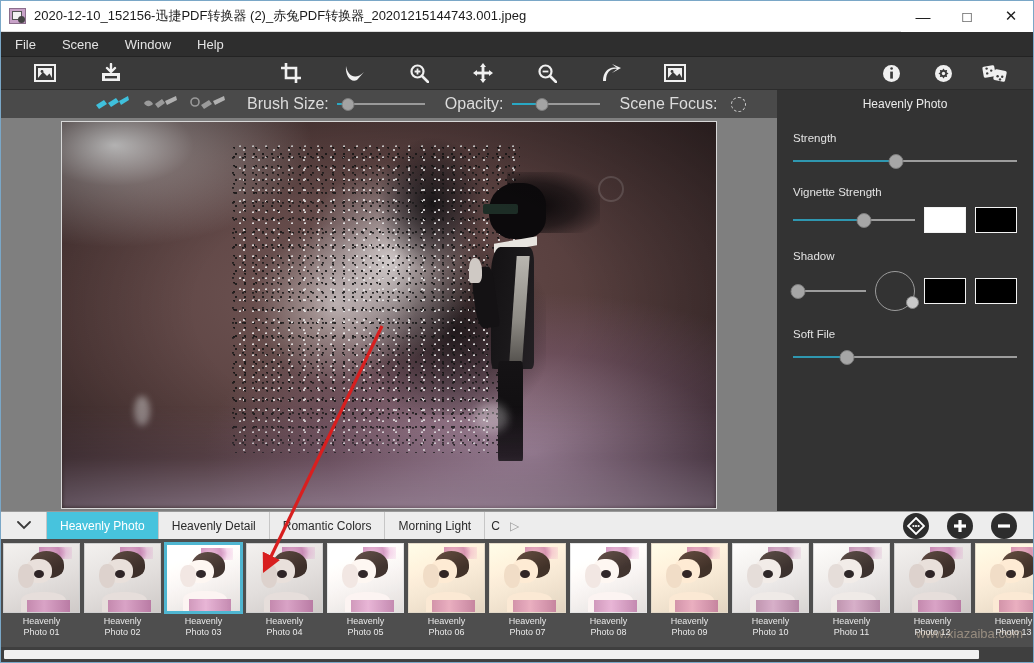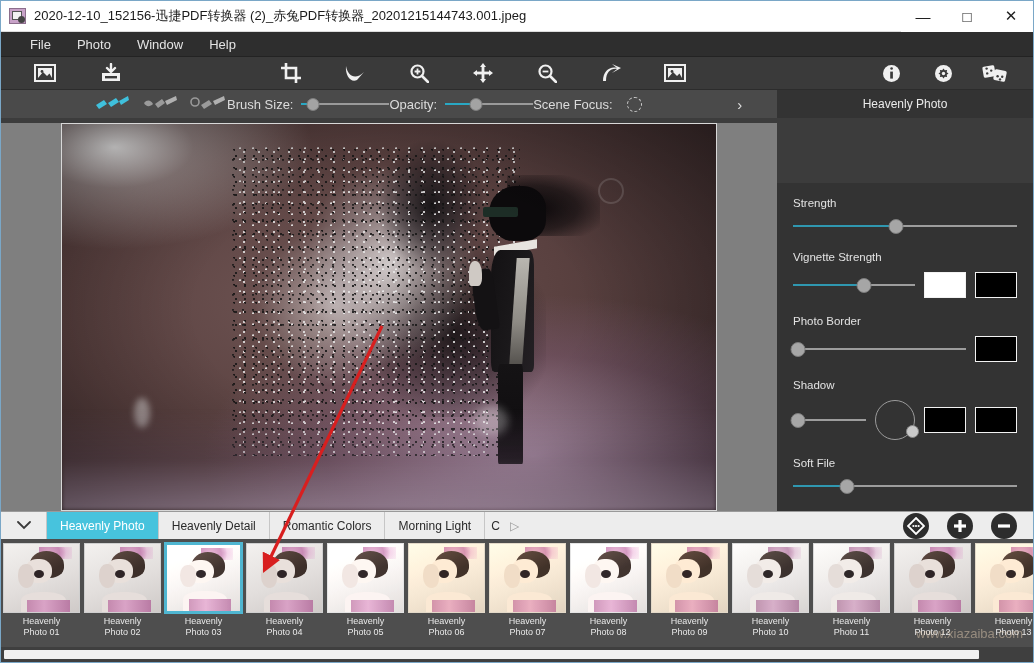--- a/index.html
+++ b/index.html
@@ -38,21 +38,21 @@
   }
   .win-buttons { display: flex; flex: 0 0 auto; height: 31px; }
   .win-btn {
     width: 44px; height: 31px; display: flex; align-items: center; justify-content: center;
     color: #202020; font-size: 15px; cursor: pointer; background: #ffffff;
   }
 
   
   .menubar {
     height: 25px; flex: 0 0 25px; background: #2e2e2e; display: flex; align-items: center;
-    padding-left: 16px; border-bottom: 1px solid #232323;
+    padding-left: 1px; border-bottom: 1px solid #232323;
   }
   .menu-item {
     font-size: 13px; color: #e4e4e4; padding: 3px 13px; cursor: pointer;
   }
 
   
   .toolbar {
     height: 33px; flex: 0 0 33px; background: #3a3a3a; display: flex; align-items: center;
     position: relative; border-bottom: 1px solid #2c2c2c;
   }
@@ -63,21 +63,21 @@
   .tb-btn svg { display: block; }
   .tb-spacer { flex: 1 1 auto; }
 
   
   .optionsbar {
     height: 28px; flex: 0 0 28px; background: #4a4a4a; display: flex; align-items: center;
     position: relative;
   }
   .brush-tools { display: flex; align-items: center; margin-left: 92px; gap: 10px; }
   .brush-tool { width: 38px; height: 22px; display:flex; align-items:center; justify-content:center; cursor: pointer; }
-  .opt-label { font-size: 13px; color: #dcdcdc; margin-right: 8px; white-space: nowrap;}
+  .opt-label { font-size: 16px; color: #dcdcdc; margin-left: 20px; margin-right: 8px; white-space: nowrap;}
   .mini-slider { position: relative; width: 88px; height: 18px; display: inline-block; cursor: pointer;}
   .mini-slider .track {
     position: absolute; top: 8px; left: 0; right: 0; height: 2px; background: #9a9a9a;
   }
   .mini-slider .fill {
     position: absolute; top: 8px; left: 0; height: 2px; background: #29a8c4;
   }
   .mini-slider .knob {
     position: absolute; top: 3px; width: 13px; height: 13px; border-radius: 50%;
     background: #a3a3a3; border: 1px solid #7d7d7d; transform: translateX(-50%);
@@ -90,21 +90,21 @@
     margin-left: 88px; color: #e0e0e0; font-size: 15px; cursor: pointer;
     width: 20px; text-align: center;
   }
   .preset-name {
     position: absolute; right: 0; top: 0; width: 256px; height: 28px;
     display: flex; align-items: center; justify-content: center;
     font-size: 12px; color: #eaeaea; background: #333333;
   }
 
   
-  .body-area { flex: 1 1 auto; display: flex; min-height: 0; align-items: flex-end; }
+  .body-area { flex: 1 1 auto; display: flex; min-height: 0; }
   .canvas-wrap {
     flex: 1 1 auto; background: #7f7f7f; position: relative;
     display: flex; align-items: center; justify-content: center;
   }
   .photo {
     width: 656px; height: 388px; border: 1px solid #d8d8d8;
     position: relative; overflow: hidden;
     background: #6b5050;
   }
   
@@ -335,21 +335,21 @@
     <div class="title-text">2020-12-10_152156-迅捷PDF转换器 (2)_赤兔PDF转换器_20201215144743.001.jpeg</div>
     <div class="win-buttons">
       <div class="win-btn">—</div>
       <div class="win-btn">□</div>
       <div class="win-btn close">✕</div>
     </div>
   </div>
 
   <div class="menubar">
     <div class="menu-item">File</div>
-    <div class="menu-item">Photo</div>
+    <div class="menu-item">Scene</div>
     <div class="menu-item">Window</div>
     <div class="menu-item">Help</div>
   </div>
 
   <div class="toolbar">
     <div class="tb-btn" style="margin-left:18px;">
       <svg width="22" height="18" viewBox="0 0 22 18">
           <rect x="1" y="1" width="20" height="16" fill="none" stroke="#f0f0f0" stroke-width="2"></rect>
           <rect x="4" y="4" width="14" height="10" fill="#f0f0f0"></rect>
           <circle cx="8" cy="7.5" r="1.4" fill="#3a3a3a"></circle>
@@ -532,31 +532,20 @@
           <div class="pslider" style="width:148px;">
             <div class="track"></div>
               <div class="fill" style="width:58%"></div>
               <div class="knob" style="left:58%"></div>
           </div>
           <div class="swatch" style="background:#ffffff;"></div>
           <div class="swatch" style="background:#000000;"></div>
         </div>
       </div>
 
-      <div class="ctl">
-        <div class="ctl-label">Photo Border</div>
-        <div class="ctl-row">
-          <div class="pslider" style="width:186px;">
-            <div class="track"></div>
-              <div class="fill" style="width:0%"></div>
-              <div class="knob" style="left:3%"></div>
-          </div>
-          <div class="swatch" style="background:#000000;"></div>
-        </div>
-      </div>
 
       <div class="ctl">
         <div class="ctl-label">Shadow</div>
         <div class="ctl-row">
           <div class="pslider" style="width:78px;">
             <div class="track"></div>
               <div class="fill" style="width:0%"></div>
               <div class="knob" style="left:7%"></div>
           </div>
           <div class="dial">

